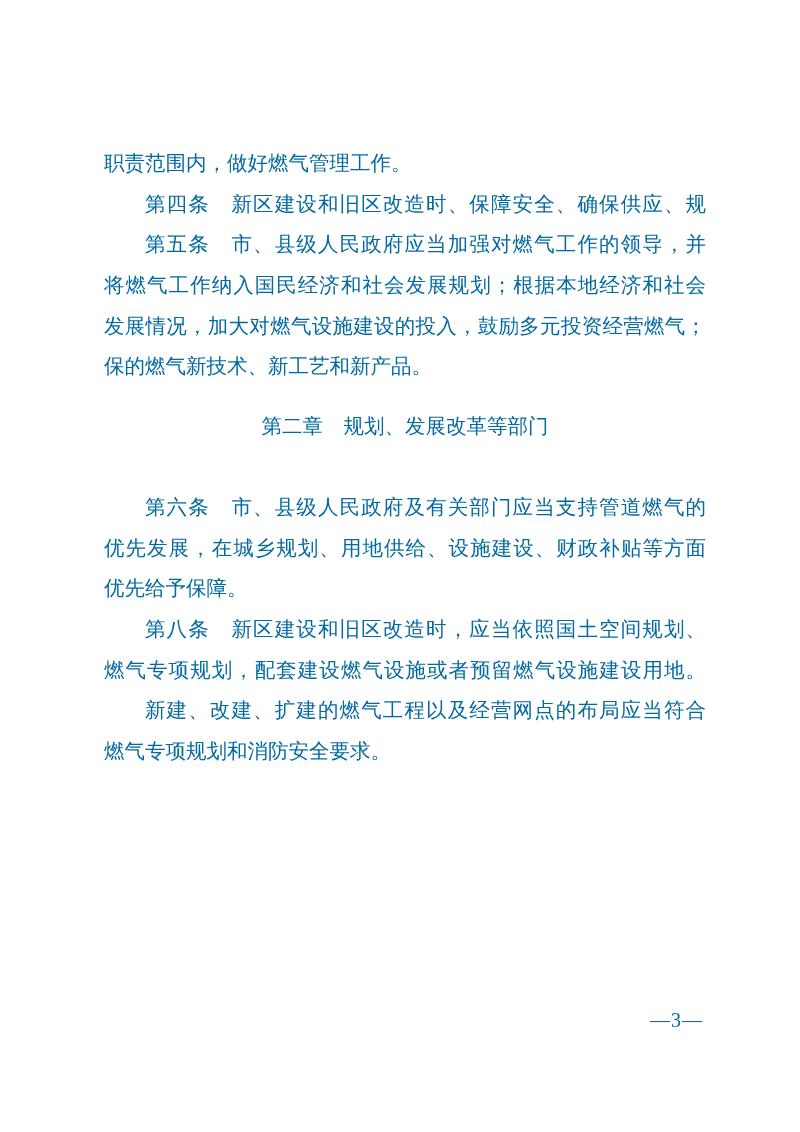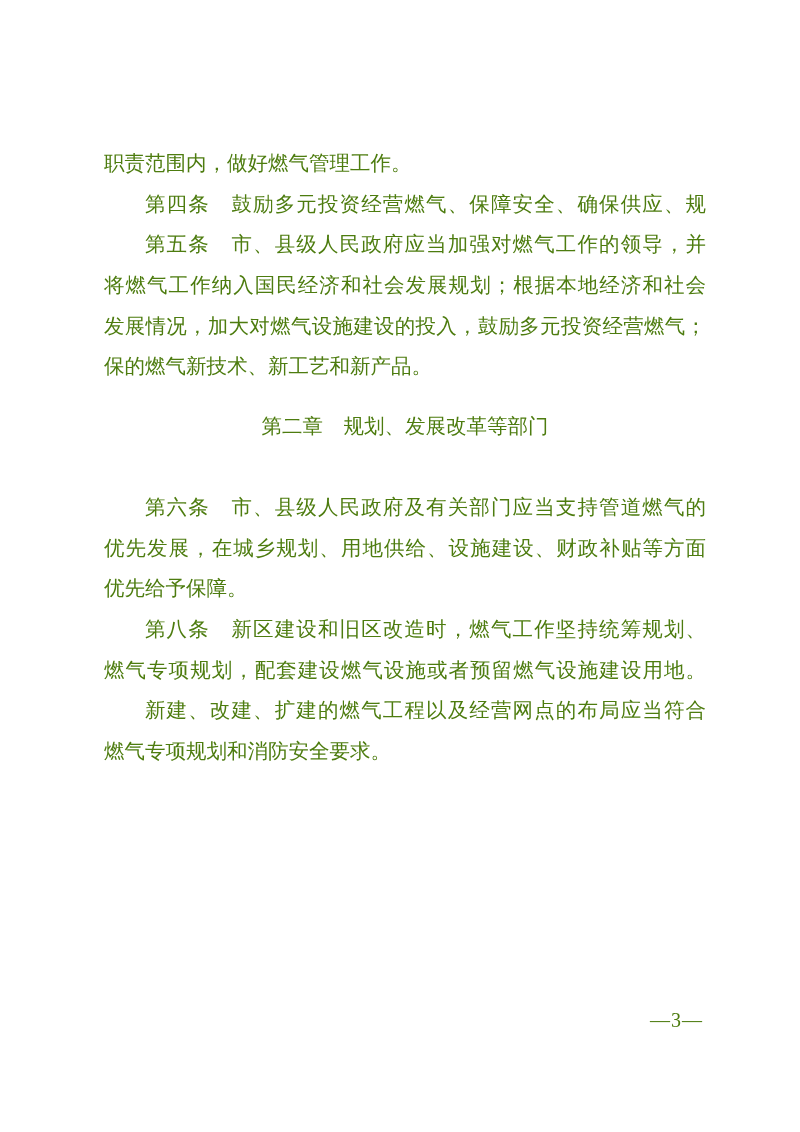--- a/index.html
+++ b/index.html
@@ -1,21 +1,21 @@
 <!DOCTYPE html>
 <html><head>
 <meta charset="utf-8">
 <style>
   html, body { margin: 0; padding: 0; }
   .page {
     position: relative;
     width: 800px;
     height: 1132px;
     background: #ffffff;
-    color: #4d7c0f;
+    color: #0369a1;
     font-family: "Liberation Sans", sans-serif;
     font-size: 20.5px;
     overflow: hidden;
   }
   .body-text {
     position: absolute;
     left: 104px;
     top: 143px;
     width: 602px;
   }
@@ -56,41 +56,41 @@
 <body>
 
 <div class="page">
   <div class="body-text">
 
     <div>
       <div class="ln l">职责范围内，做好燃气管理工作。</div>
     </div>
 
     <div>
-      <div class="ln j indent">第四条　鼓励多元投资经营燃气、保障安全、确保供应、规</div>
+      <div class="ln j indent">第四条　新区建设和旧区改造时、保障安全、确保供应、规</div>
     </div>
 
     <div>
       <div class="ln j indent">第五条　市、县级人民政府应当加强对燃气工作的领导，并</div>
       <div class="ln j">将燃气工作纳入国民经济和社会发展规划；根据本地经济和社会</div>
       <div class="ln j">发展情况，加大对燃气设施建设的投入，鼓励多元投资经营燃气；</div>
       <div class="ln l">保的燃气新技术、新工艺和新产品。</div>
     </div>
 
     <div class="heading">第二章　规划、发展改革等部门</div>
 
     <div>
       <div class="ln j indent">第六条　市、县级人民政府及有关部门应当支持管道燃气的</div>
       <div class="ln j">优先发展，在城乡规划、用地供给、设施建设、财政补贴等方面</div>
       <div class="ln l">优先给予保障。</div>
     </div>
 
 
     <div>
-      <div class="ln j indent">第八条　新区建设和旧区改造时，燃气工作坚持统筹规划、</div>
+      <div class="ln j indent">第八条　新区建设和旧区改造时，应当依照国土空间规划、</div>
       <div class="ln j">燃气专项规划，配套建设燃气设施或者预留燃气设施建设用地。</div>
     </div>
 
     <div>
       <div class="ln j indent">新建、改建、扩建的燃气工程以及经营网点的布局应当符合</div>
       <div class="ln l">燃气专项规划和消防安全要求。</div>
     </div>
 
   </div>
 

